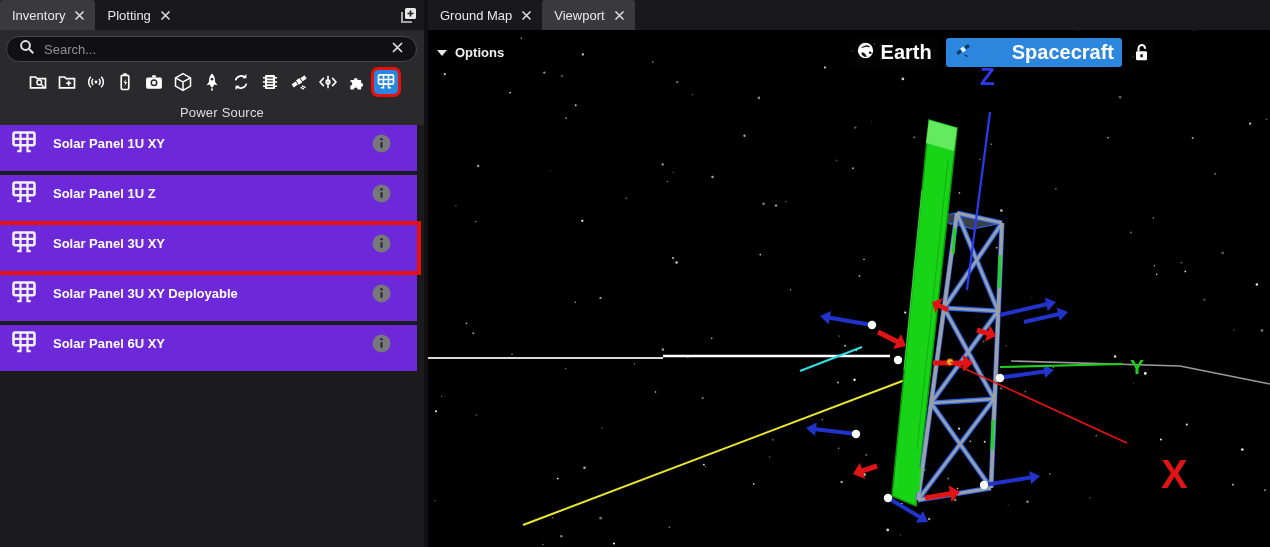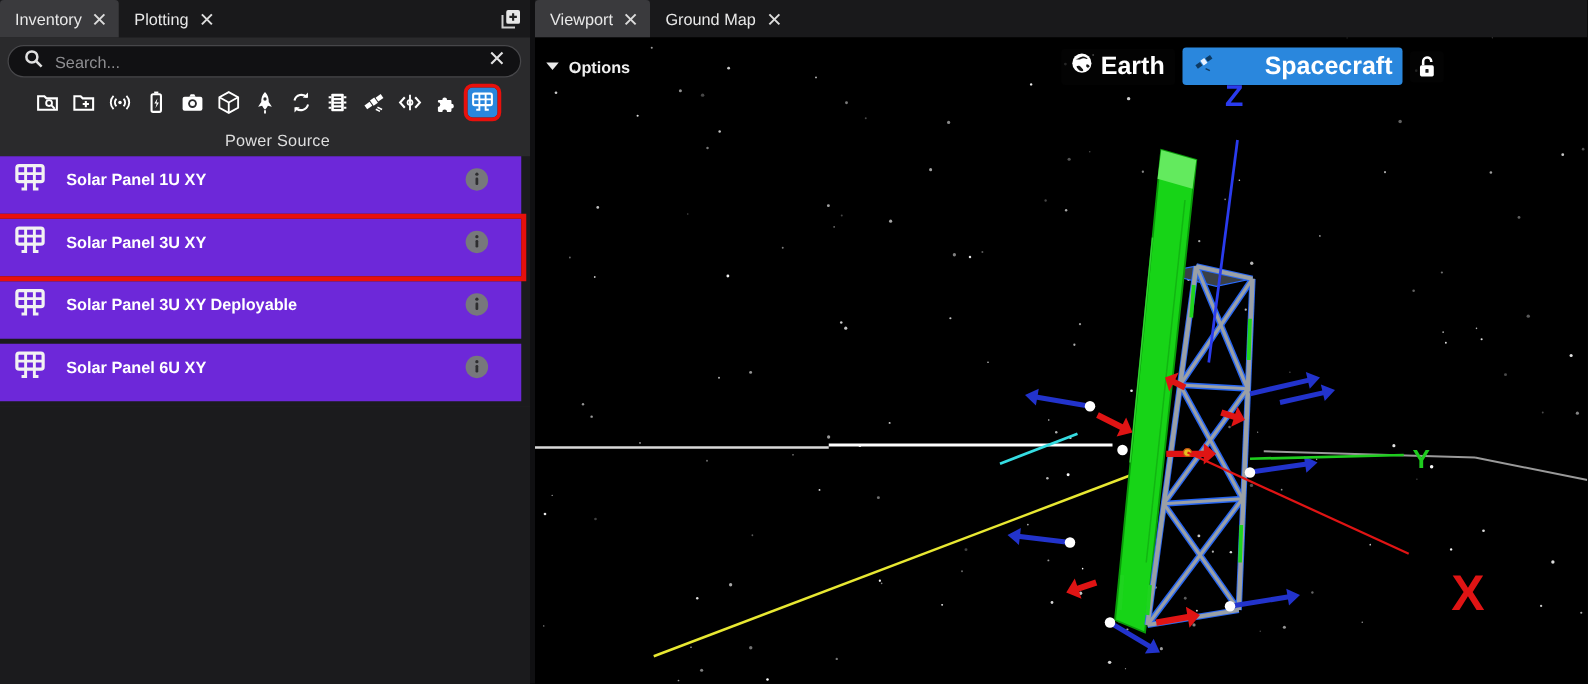--- a/index.html
+++ b/index.html
@@ -220,20 +220,37 @@
           <span class="label">Solar Panel 1U XY</span>
           <span class="info-btn">
             <svg width="19" height="19" viewBox="0 0 19 19">
                 <circle cx="9.5" cy="9.5" r="9" fill="#77787c"></circle>
                 <rect x="8.4" y="8" width="2.2" height="6" rx="1" fill="#2e2e30"></rect>
                 <circle cx="9.5" cy="5.3" r="1.3" fill="#2e2e30"></circle>
               </svg>
           </span>
         </div>
 
+        <div class="item">
+          <span class="itm-icon">
+            <svg width="28" height="28" viewBox="0 0 24 24">
+                <rect x="3" y="3" width="18" height="11" rx="1.5" stroke="#f2f2f2" stroke-width="2.2" fill="none"></rect>
+                <path d="M3 8.5h18M9 3v11M15 3v11" stroke="#f2f2f2" stroke-width="2"></path>
+                <path d="M9 14v5H6.2M15 14v5h2.8" stroke="#f2f2f2" stroke-width="2" fill="none"></path>
+              </svg>
+          </span>
+          <span class="label">Solar Panel 1U Z</span>
+          <span class="info-btn">
+            <svg width="19" height="19" viewBox="0 0 19 19">
+                <circle cx="9.5" cy="9.5" r="9" fill="#77787c"></circle>
+                <rect x="8.4" y="8" width="2.2" height="6" rx="1" fill="#2e2e30"></rect>
+                <circle cx="9.5" cy="5.3" r="1.3" fill="#2e2e30"></circle>
+              </svg>
+          </span>
+        </div>
 
         <div class="item selected">
           <span class="itm-icon">
             <svg width="28" height="28" viewBox="0 0 24 24">
                 <rect x="3" y="3" width="18" height="11" rx="1.5" stroke="#f2f2f2" stroke-width="2.2" fill="none"></rect>
                 <path d="M3 8.5h18M9 3v11M15 3v11" stroke="#f2f2f2" stroke-width="2"></path>
                 <path d="M9 14v5H6.2M15 14v5h2.8" stroke="#f2f2f2" stroke-width="2" fill="none"></path>
               </svg>
           </span>
           <span class="label">Solar Panel 3U XY</span>
@@ -281,30 +298,30 @@
               </svg>
           </span>
         </div>
       </div>
       <div class="list-after"></div>
     </div>
   </div>
 
   <div class="right-panel">
     <div class="tabbar">
-      <div class="tab active">
-        <span>Viewport</span>
+      <div class="tab">
+        <span>Ground Map</span>
         <span class="close">
           <svg width="11" height="11" viewBox="0 0 11 11">
               <path d="M1.5 1.5l8 8M9.5 1.5l-8 8" stroke="#dcdcdc" stroke-width="1.6"></path>
             </svg>
         </span>
       </div>
-      <div class="tab">
-        <span>Ground Map</span>
+      <div class="tab active">
+        <span>Viewport</span>
         <span class="close">
           <svg width="11" height="11" viewBox="0 0 11 11">
               <path d="M1.5 1.5l8 8M9.5 1.5l-8 8" stroke="#dcdcdc" stroke-width="1.6"></path>
             </svg>
         </span>
       </div>
     </div>
 
     <div class="viewport">
 

